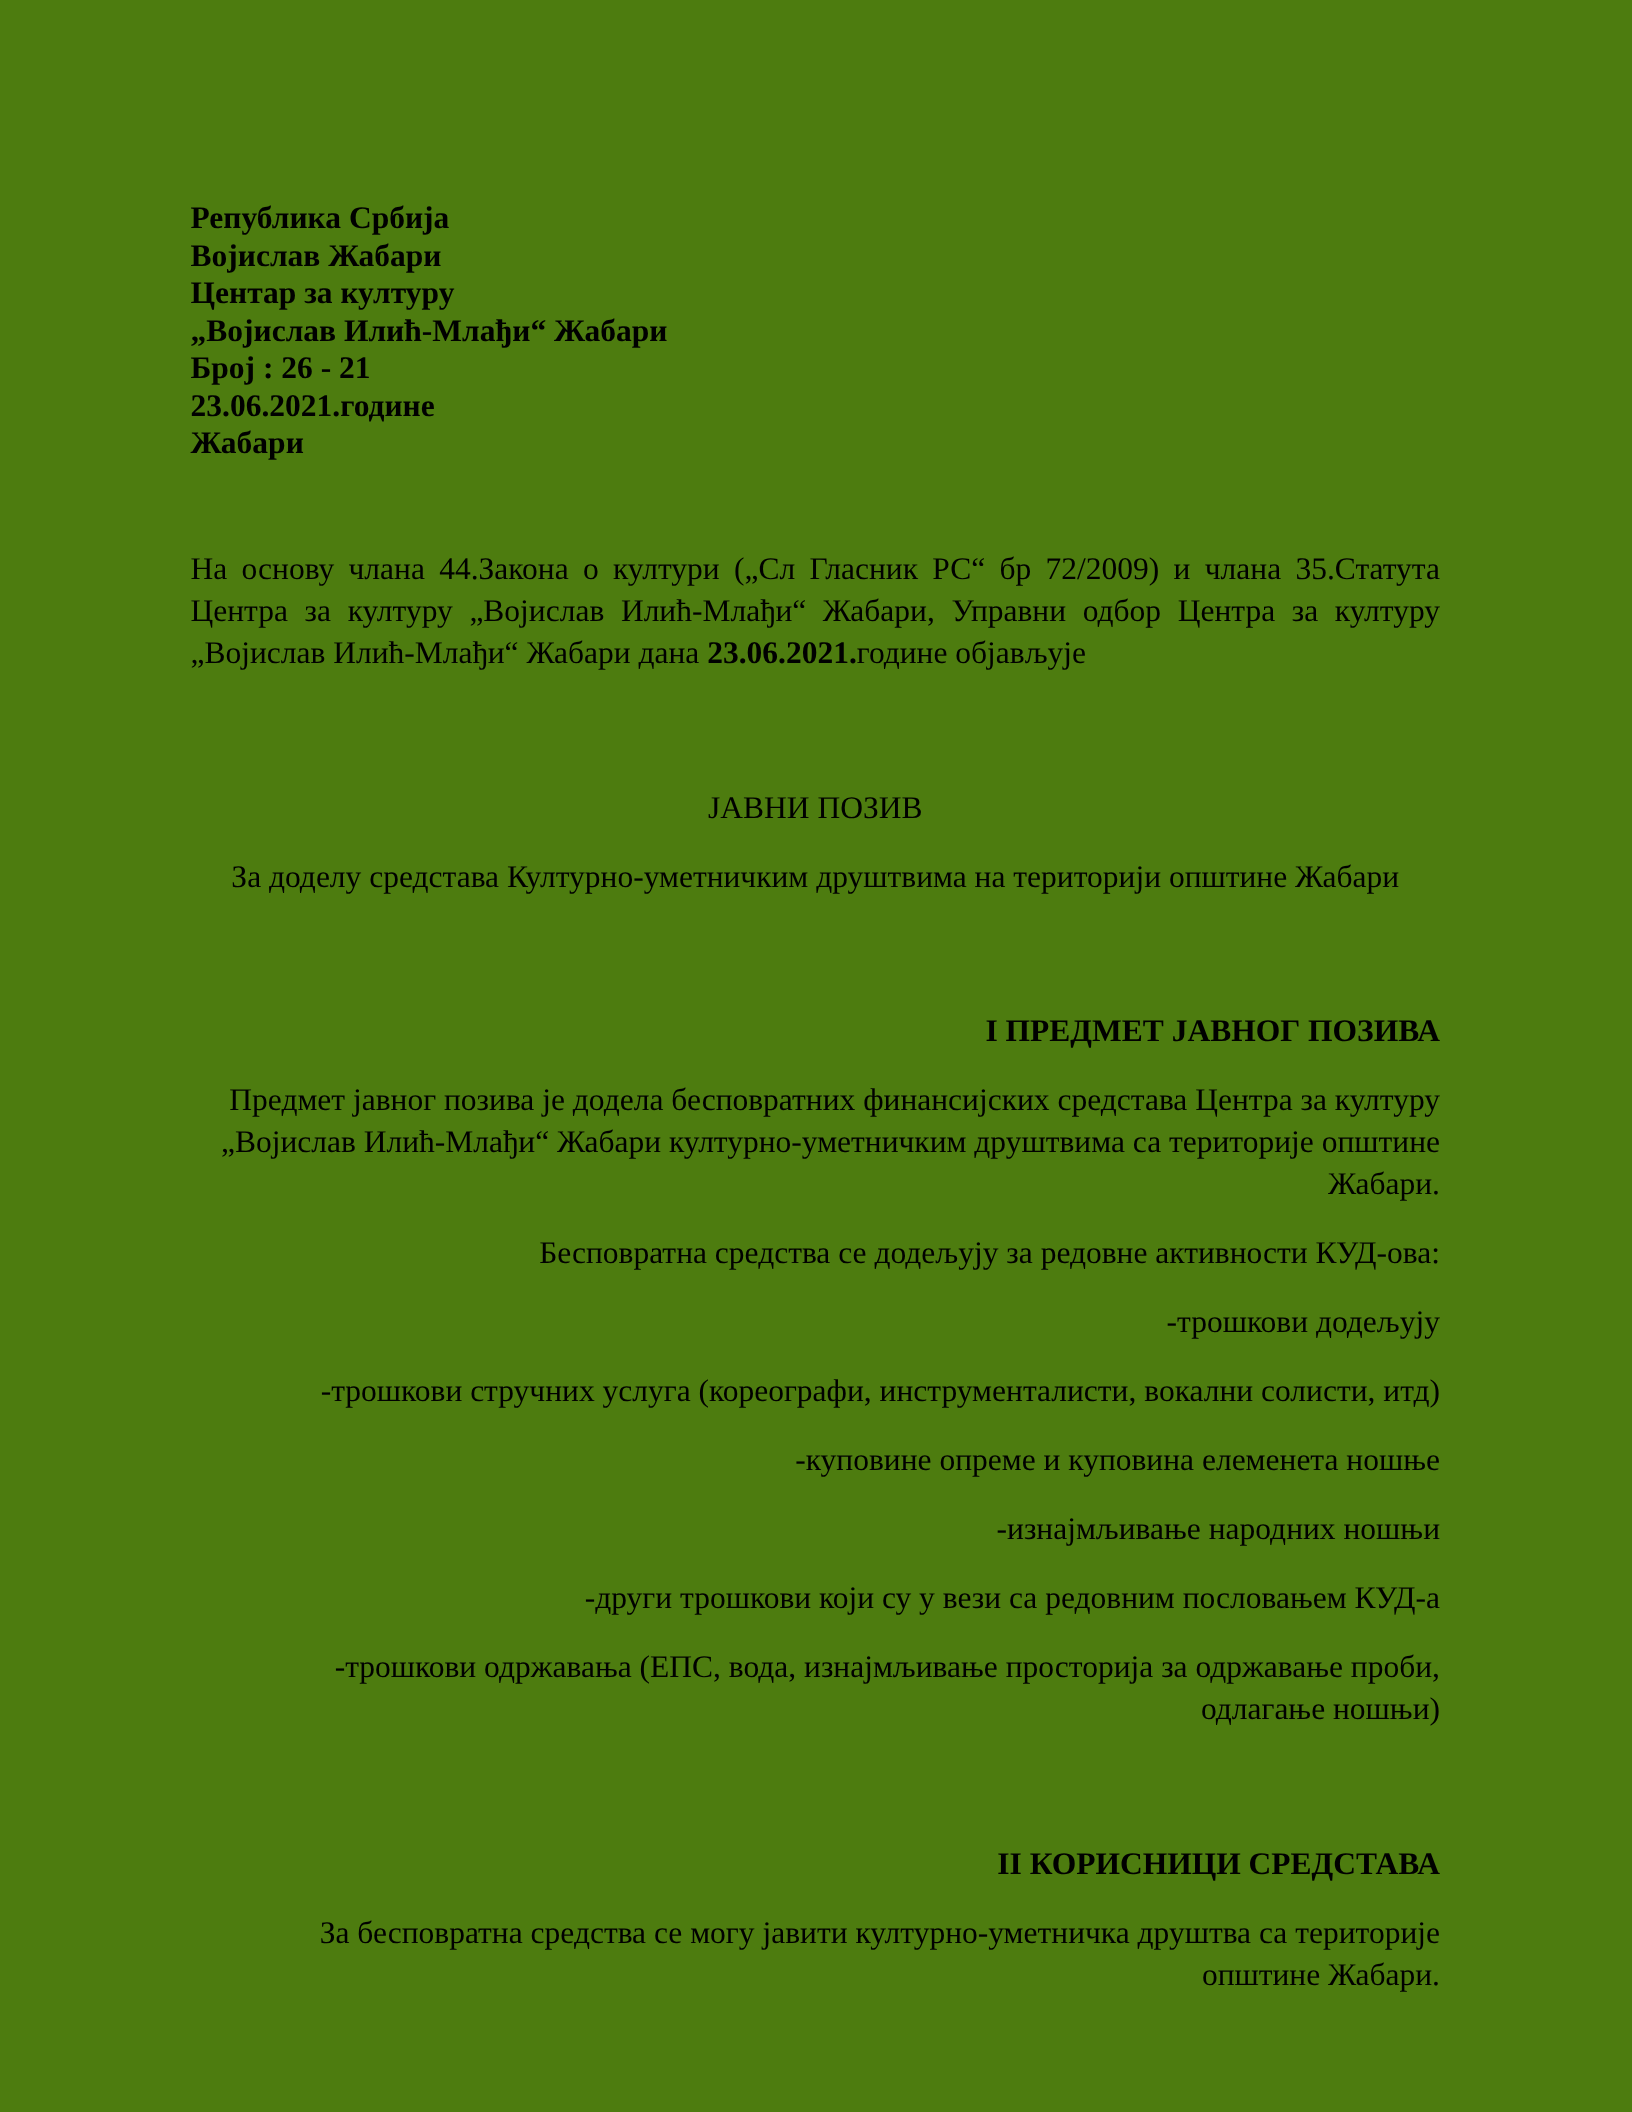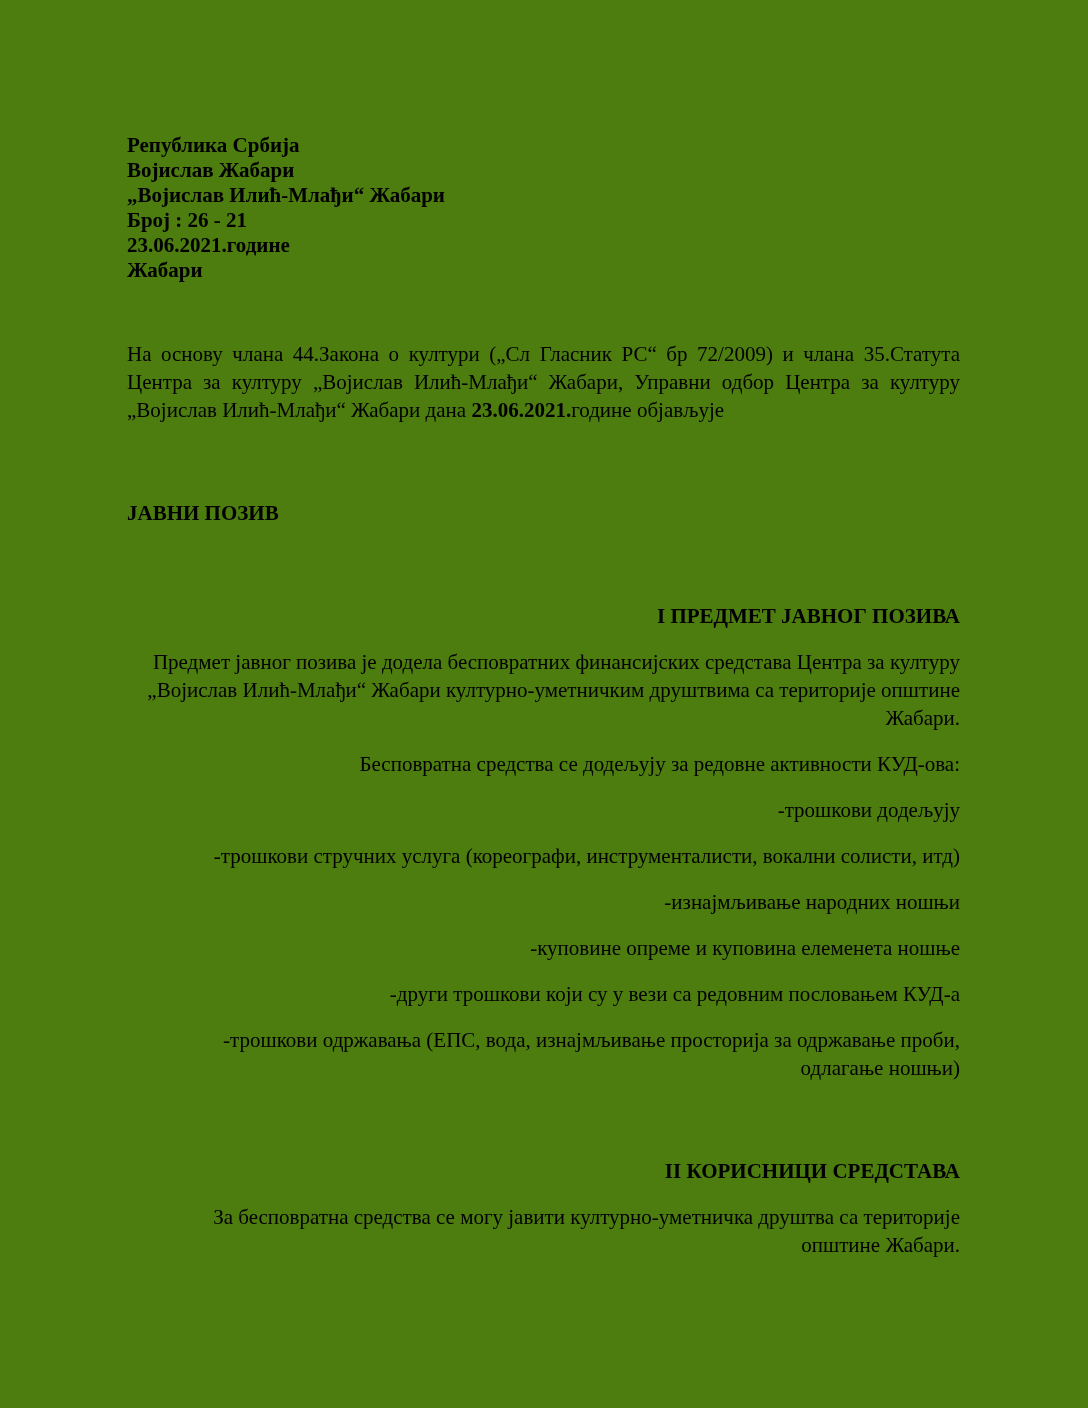--- a/index.html
+++ b/index.html
@@ -26,61 +26,63 @@
     margin: 0;
   }
   .para, .title, .subtitle, .heading {
     font-size: 21px;
     line-height: 28px;
     margin: 12px 0 18px 0;
   }
   .justify { text-align: justify; }
   .indent { text-indent: 20px; text-align: right; }
   .title {
-    font-weight: bold;
-    text-align: left;
+    font-weight: normal;
+    text-align: center;
   }
   .subtitle { text-align: center; }
   .heading { font-weight: bold; }
   .spacer { height: 45px; }
   b { font-weight: bold; }
 </style>
 </head>
 <body>
 
 <div class="page">
   <div class="content">
 
     <div class="letterhead">
       <div>Република Србија</div>
       <div>Војислав Жабари</div>
+      <div>Центар за културу</div>
       <div>„Војислав Илић-Млађи“ Жабари</div>
       <div>Број : 26 - 21</div>
       <div>23.06.2021.године</div>
       <div>Жабари</div>
     </div>
 
     <div class="spacer"></div>
 
     <p class="para justify"><span>На основу члана 44.Закона о култури („Сл Гласник РС“ бр 72/2009) и члана 35.Статута Центра за културу „Војислав Илић-Млађи“ Жабари, Управни одбор Центра за културу „Војислав Илић-Млађи“ Жабари дана </span><b>23.06.2021.</b><span>године објављује</span></p>
 
     <div class="spacer"></div>
 
     <p class="title">ЈАВНИ ПОЗИВ</p>
+    <p class="subtitle">За доделу средстава Културно-уметничким друштвима на територији општине Жабари</p>
 
     <div class="spacer"></div>
 
     <p class="heading indent">I ПРЕДМЕТ ЈАВНОГ ПОЗИВА</p>
     <p class="para justify indent">Предмет јавног позива је додела бесповратних финансијских средстава Центра за културу „Војислав Илић-Млађи“ Жабари културно-уметничким друштвима са територије општине Жабари.</p>
     <p class="para indent">Бесповратна средства се додељују за редовне активности КУД-ова:</p>
 
     <p class="para indent">-трошкови додељују</p>
     <p class="para justify indent">-трошкови стручних услуга (кореографи, инструменталисти, вокални солисти, итд)</p>
+    <p class="para indent">-куповине опреме и куповина елеменета ношње</p>
     <p class="para indent">-изнајмљивање народних ношњи</p>
-    <p class="para indent">-куповине опреме и куповина елеменета ношње</p>
     <p class="para indent">-други трошкови који су у вези са редовним пословањем КУД-а</p>
     <p class="para justify indent">-трошкови одржавања (ЕПС, вода, изнајмљивање просторија за одржавање проби, одлагање ношњи)</p>
 
     <div class="spacer"></div>
 
     <p class="heading indent">II КОРИСНИЦИ СРЕДСТАВА</p>
     <p class="para justify indent">За бесповратна средства се могу јавити културно-уметничка друштва са територије општине Жабари.</p>
 
   </div>
 </div>

